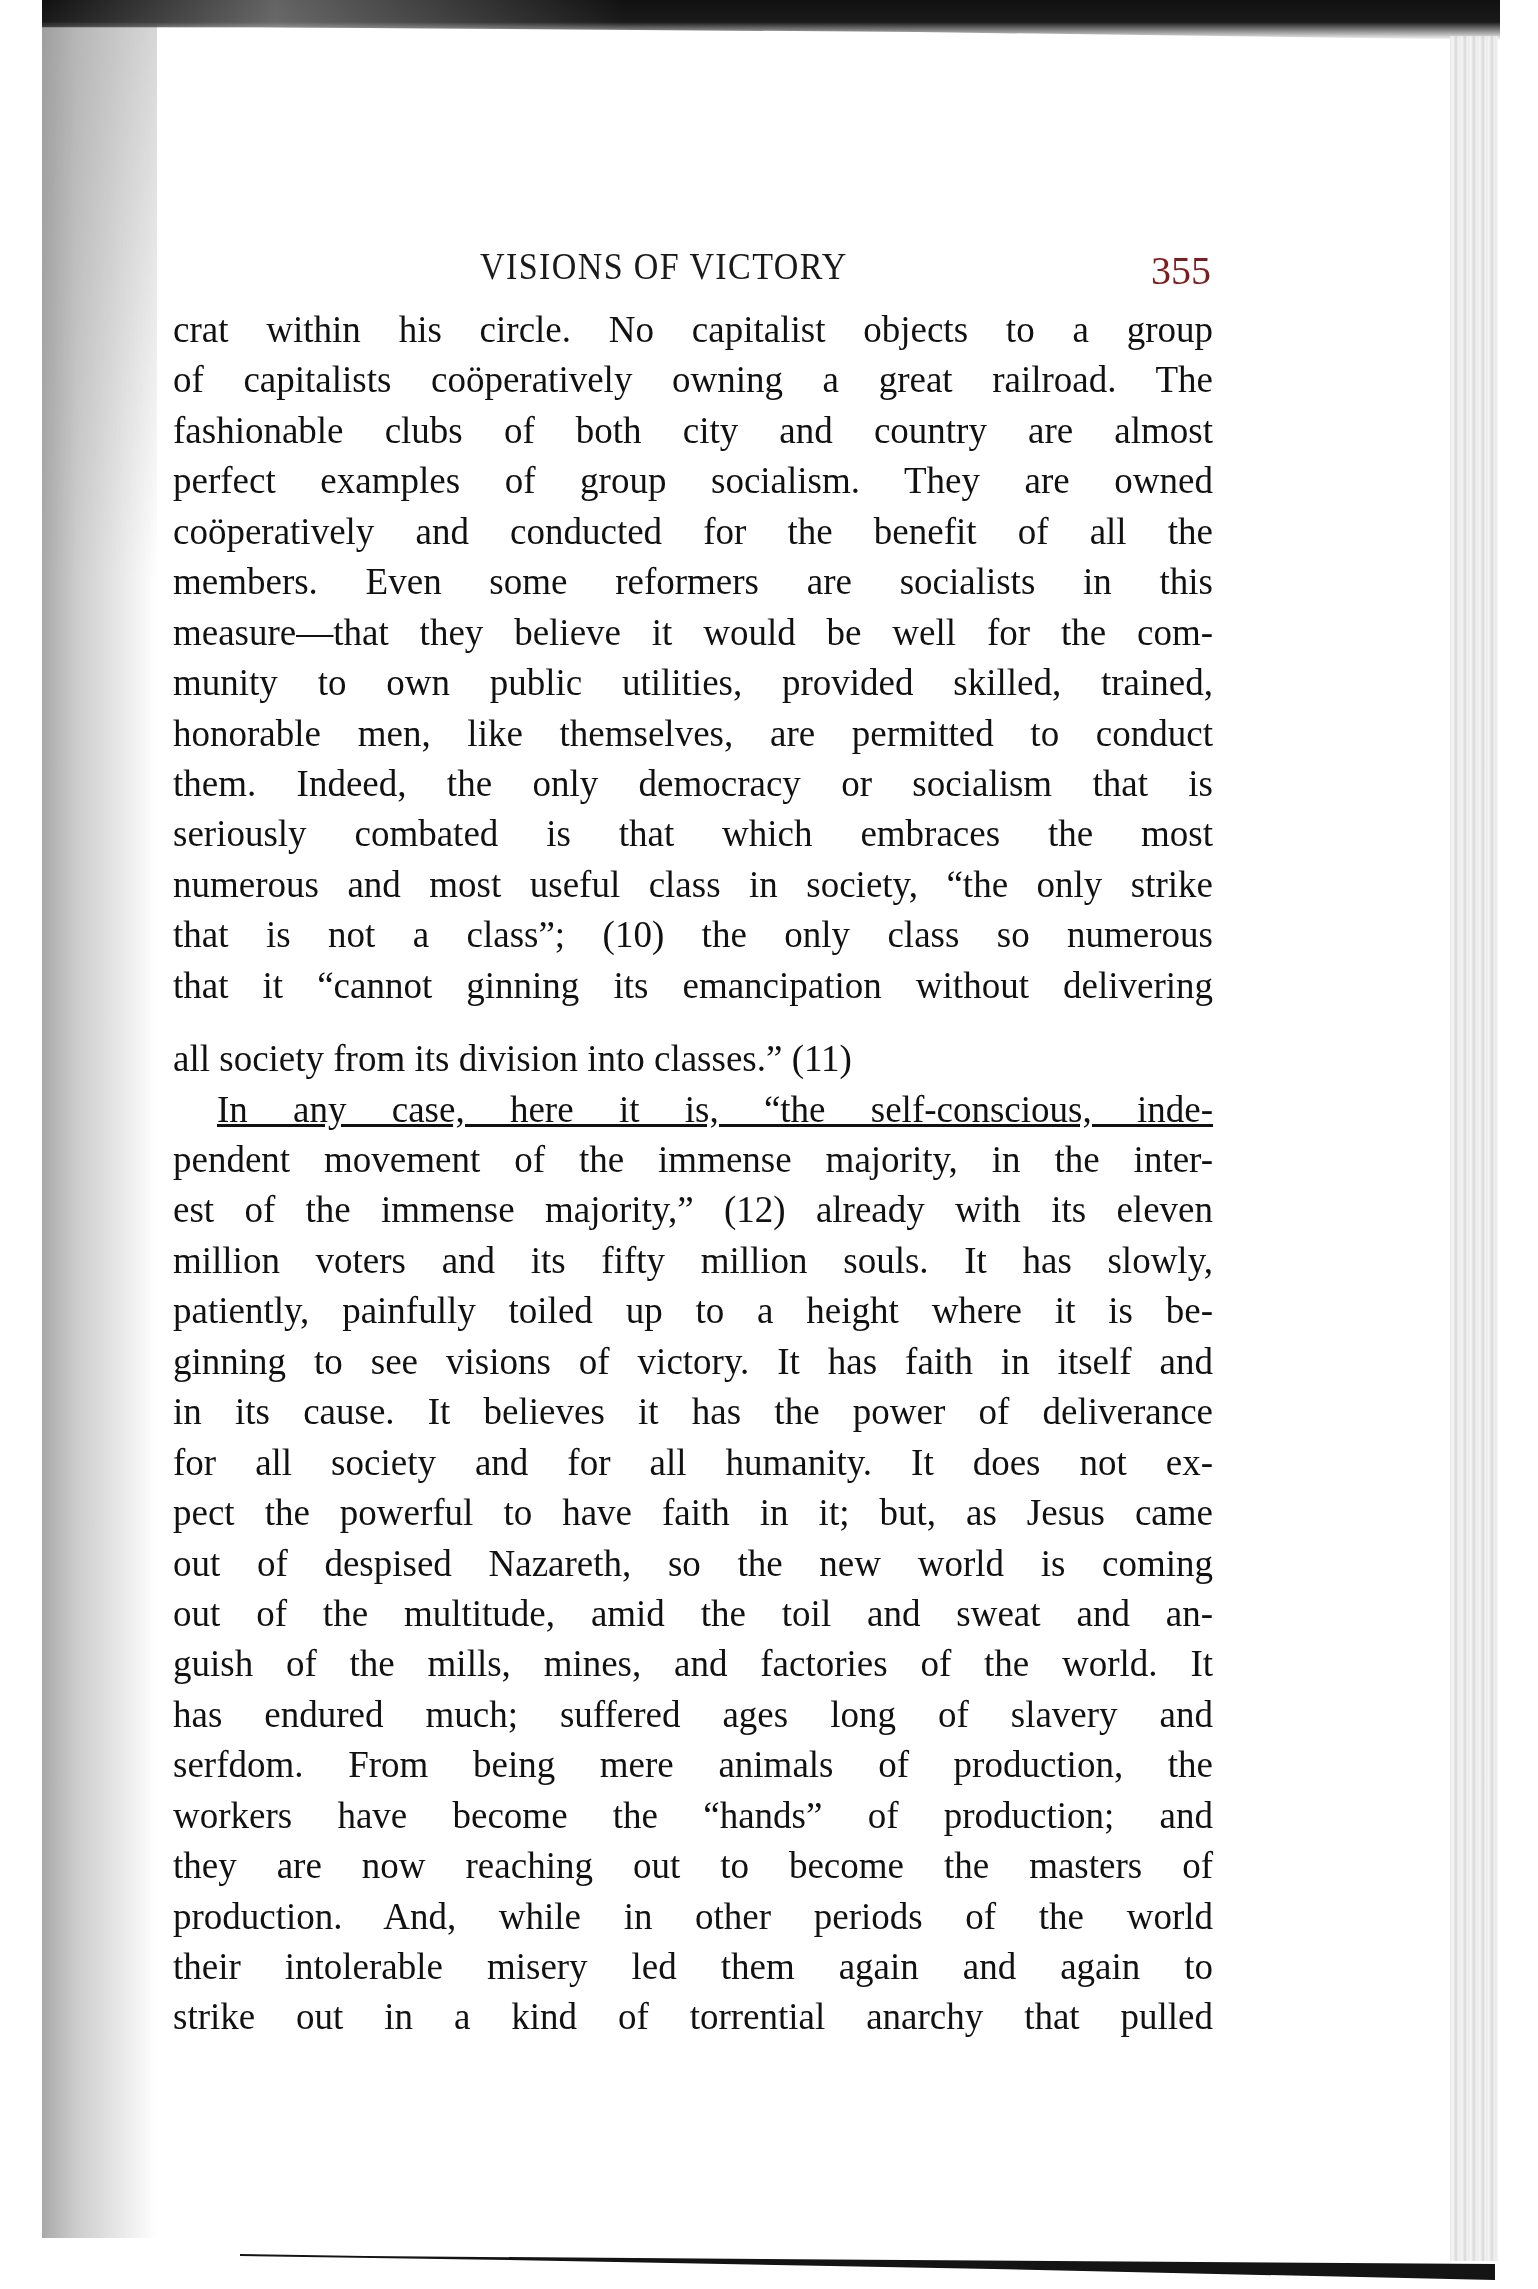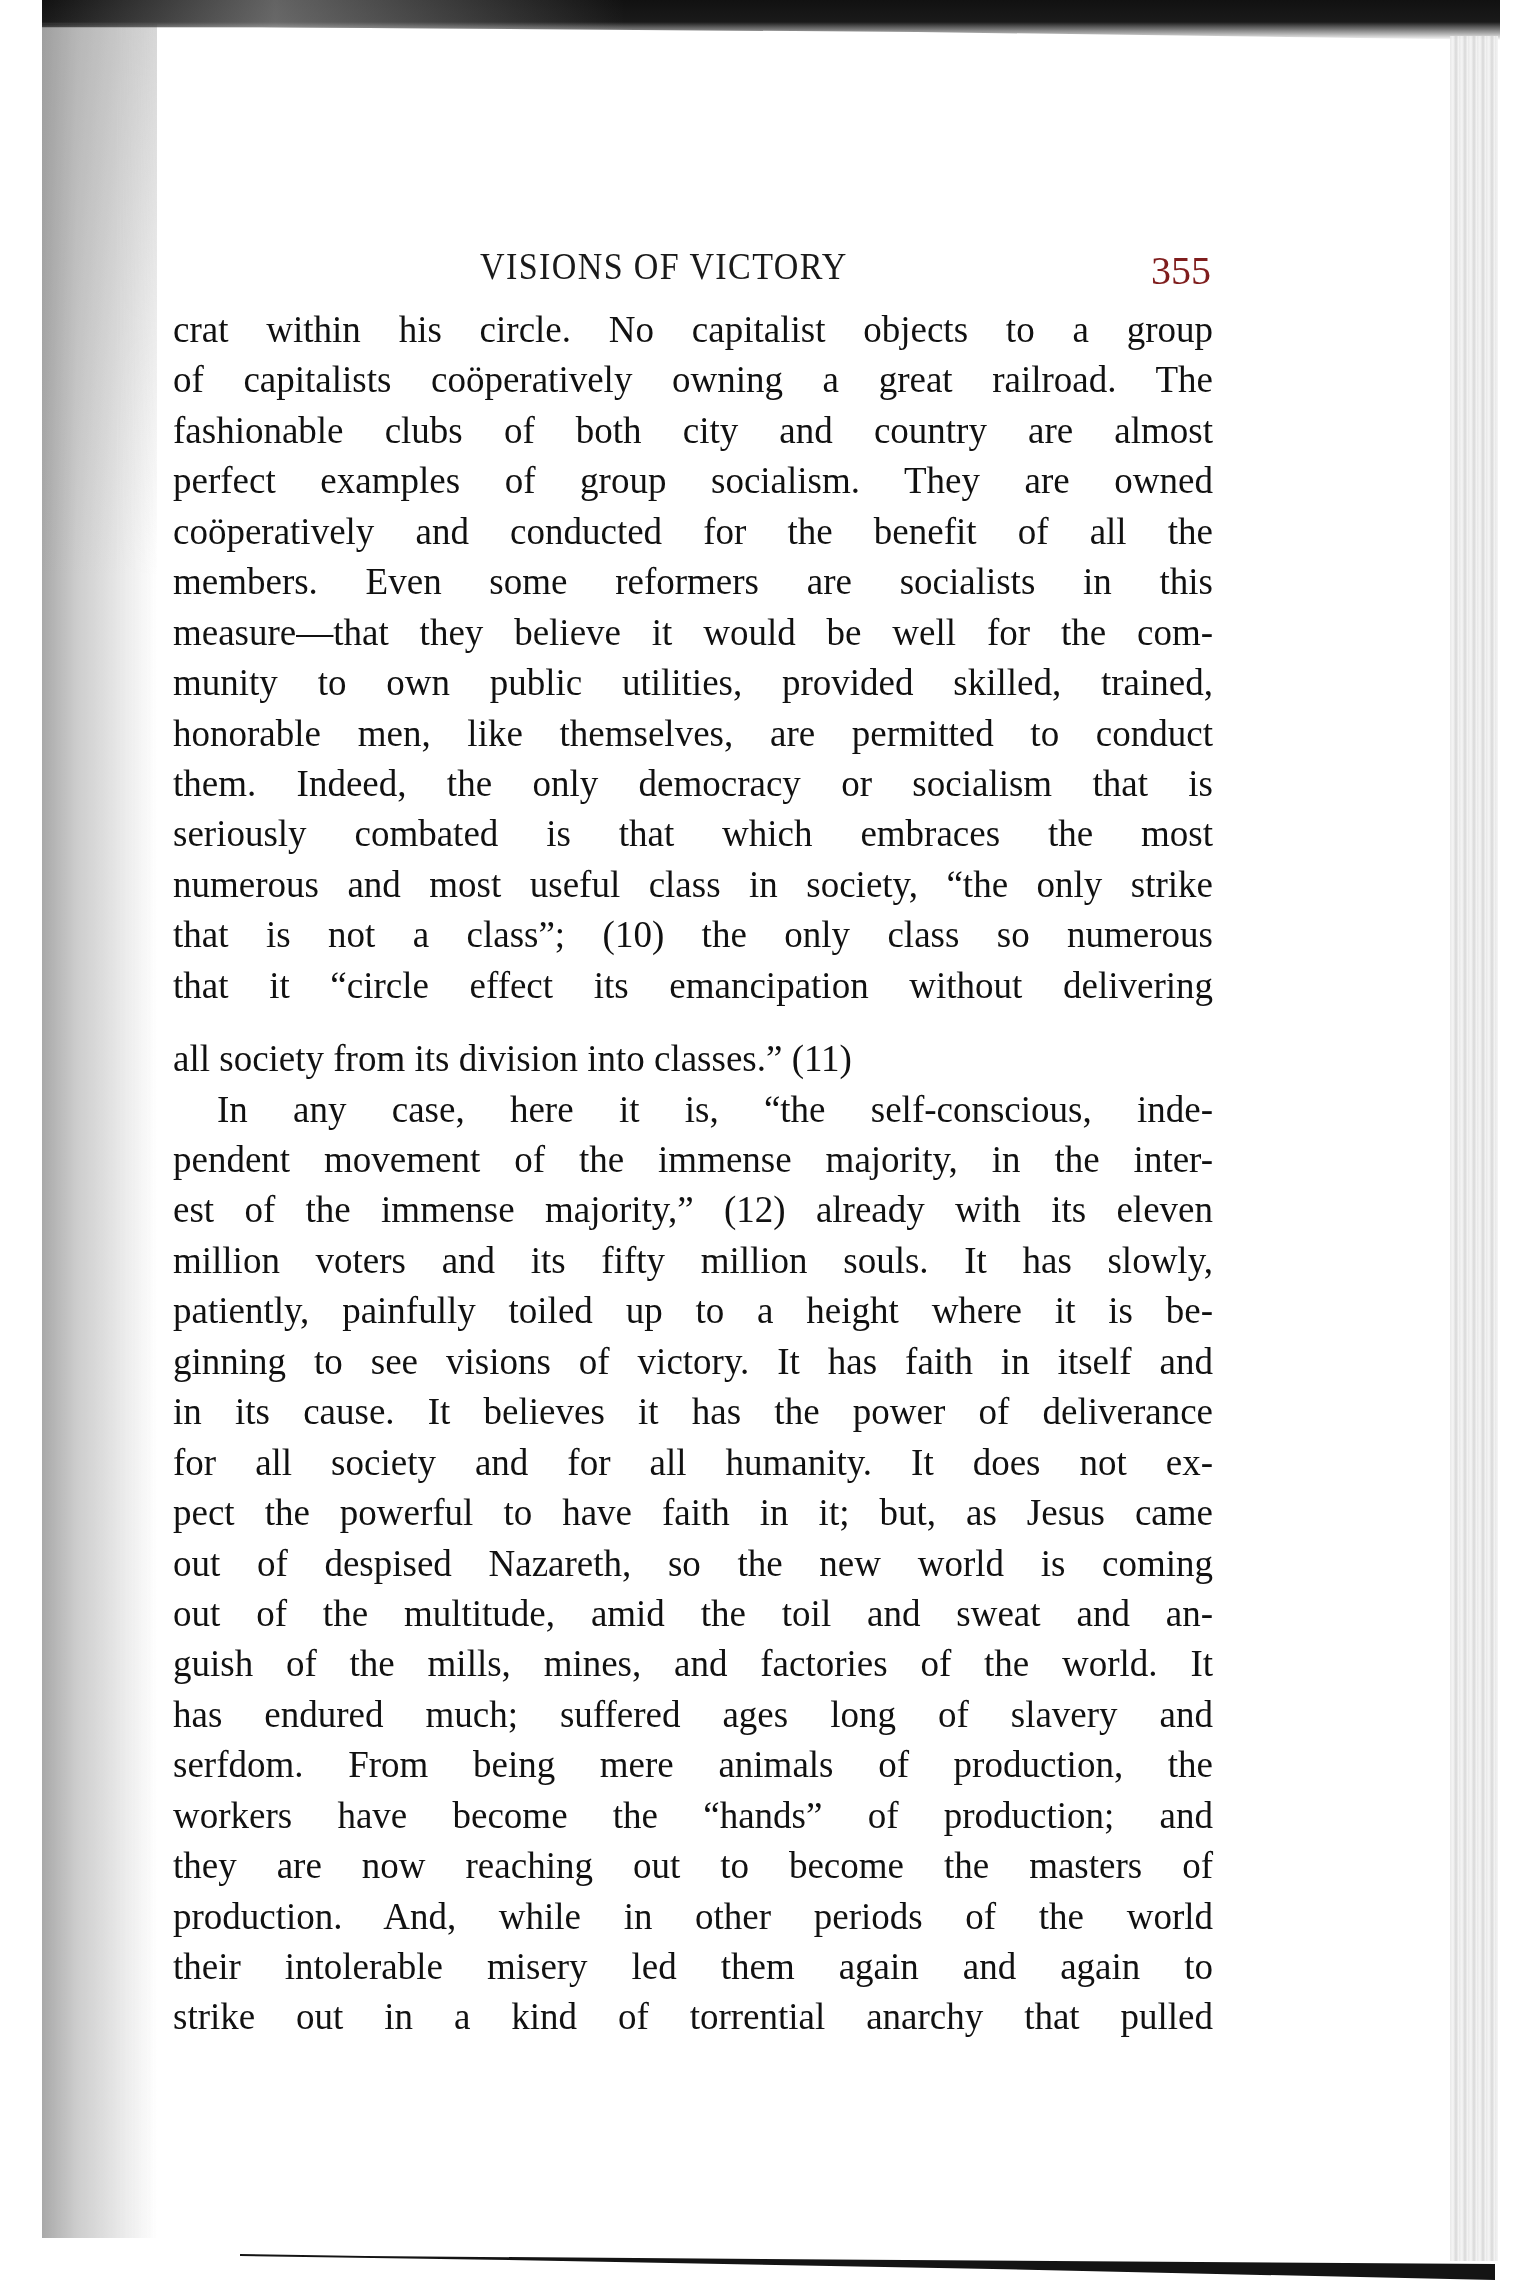--- a/index.html
+++ b/index.html
@@ -107,20 +107,21 @@
     text-align-last: justify;
     white-space: normal;
     overflow: visible;
   }
   .line.last {
     text-align-last: left;
     margin-top: 23px;
   }
   .line.indent {
     padding-left: 44px;
+    text-decoration: underline;
   }
 </style>
 </head>
 <body>
 
 <div class="scan-left-band"></div>
 <div class="scan-top-bar"></div>
 <div class="scan-right-band"></div>
 <div class="scan-bottom-line"></div>
 
@@ -136,21 +137,21 @@
   <div class="line">perfect examples of group socialism.  They are owned</div>
   <div class="line">coöperatively and conducted for the benefit of all the</div>
   <div class="line">members.  Even some reformers are socialists in this</div>
   <div class="line">measure—that they believe it would be well for the com-</div>
   <div class="line">munity to own public utilities, provided skilled, trained,</div>
   <div class="line">honorable men, like themselves, are permitted to conduct</div>
   <div class="line">them.  Indeed, the only democracy or socialism that is</div>
   <div class="line">seriously combated is that which embraces the most</div>
   <div class="line">numerous and most useful class in society, “the only strike</div>
   <div class="line">that is not a class”; (10) the only class so numerous</div>
-  <div class="line">that it “circle effect its emancipation without delivering</div>
+  <div class="line">that it “cannot ginning its emancipation without delivering</div>
   <div class="line last">all society from its division into classes.” (11)</div>
   <div class="line indent">In any case, here it is, “the self-conscious, inde-</div>
   <div class="line">pendent movement of the immense majority, in the inter-</div>
   <div class="line">est of the immense majority,” (12) already with its eleven</div>
   <div class="line">million voters and its fifty million souls.  It has slowly,</div>
   <div class="line">patiently, painfully toiled up to a height where it is be-</div>
   <div class="line">ginning to see visions of victory.  It has faith in itself and</div>
   <div class="line">in its cause.  It believes it has the power of deliverance</div>
   <div class="line">for all society and for all humanity.  It does not ex-</div>
   <div class="line">pect the powerful to have faith in it; but, as Jesus came</div>

